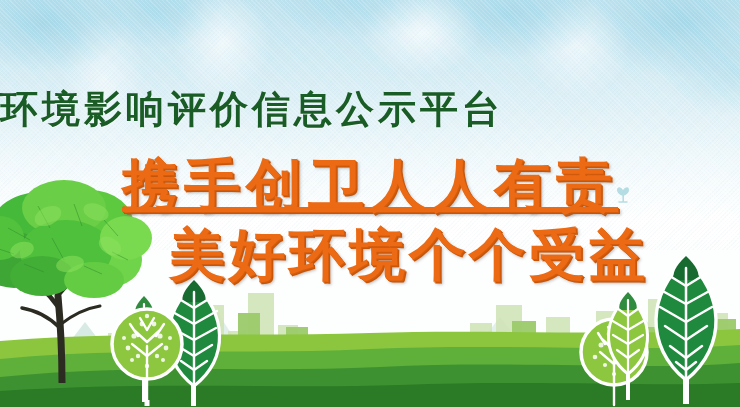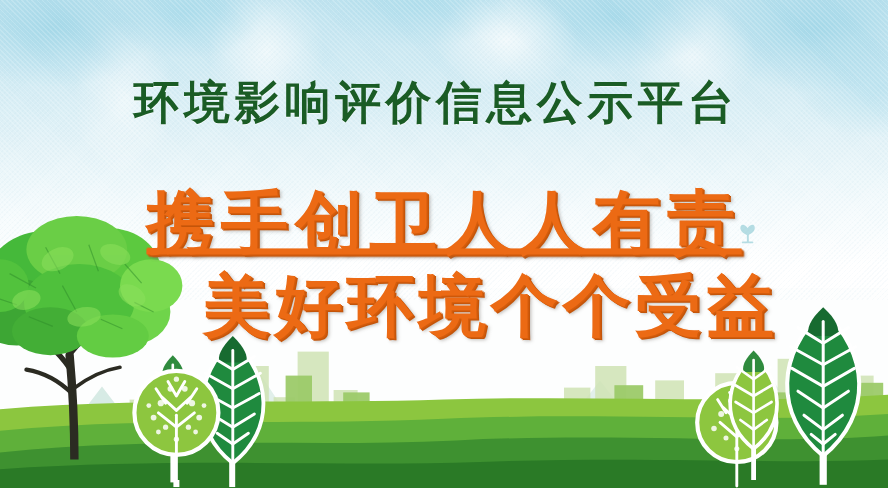--- a/index.html
+++ b/index.html
@@ -52,22 +52,21 @@
 
   
   .tree-left-big{position:absolute;left:-22px;top:168px;width:190px;height:215px;}
   .leaf-trees-left{position:absolute;left:110px;top:278px;width:130px;height:128px;}
   .leaf-trees-right{position:absolute;left:590px;top:252px;width:150px;height:155px;}
   .circle-tree-left{position:absolute;left:110px;top:300px;width:75px;height:106px;}
   .circle-tree-right{position:absolute;left:578px;top:312px;width:72px;height:95px;}
 
   
   .title-green{
-    position:absolute;left:0;top:60px;width:727px;
-    text-align:center;
+    position:absolute;left:0;top:84px;width:727px;
     font-family:"DejaVu Serif","Liberation Serif",serif;
     font-weight:700;
     font-size:38px;
     letter-spacing:4px;
     color:#1a5c25;
     text-shadow:0 1px 0 rgba(255,255,255,.6);
     white-space:nowrap;
   }
   .slogan{
     position:absolute;width:740px;text-align:center;

